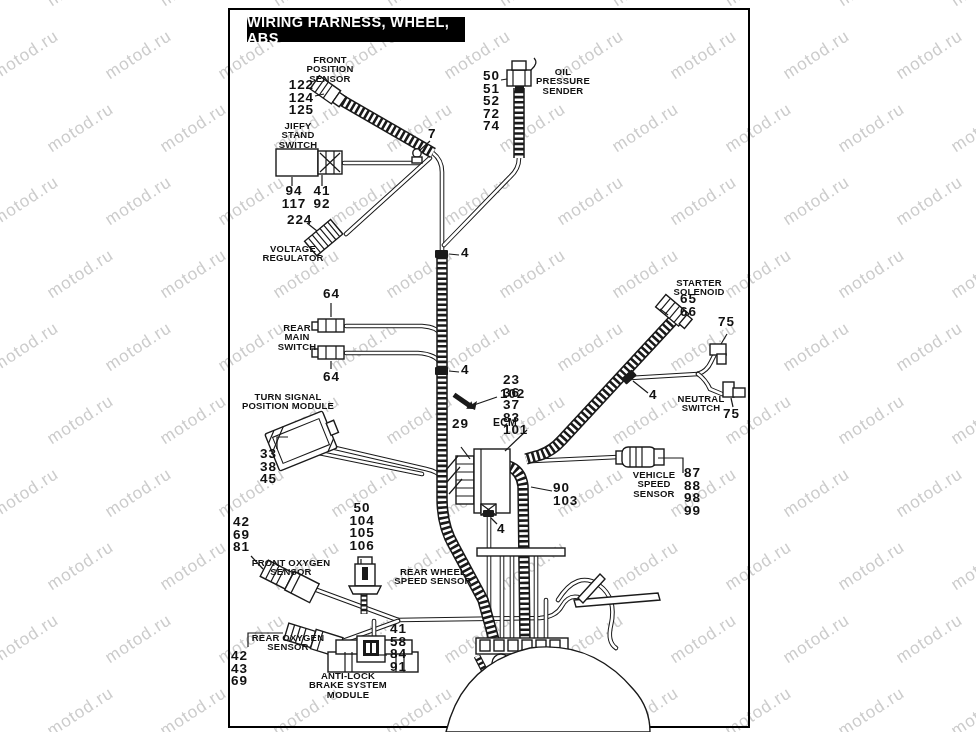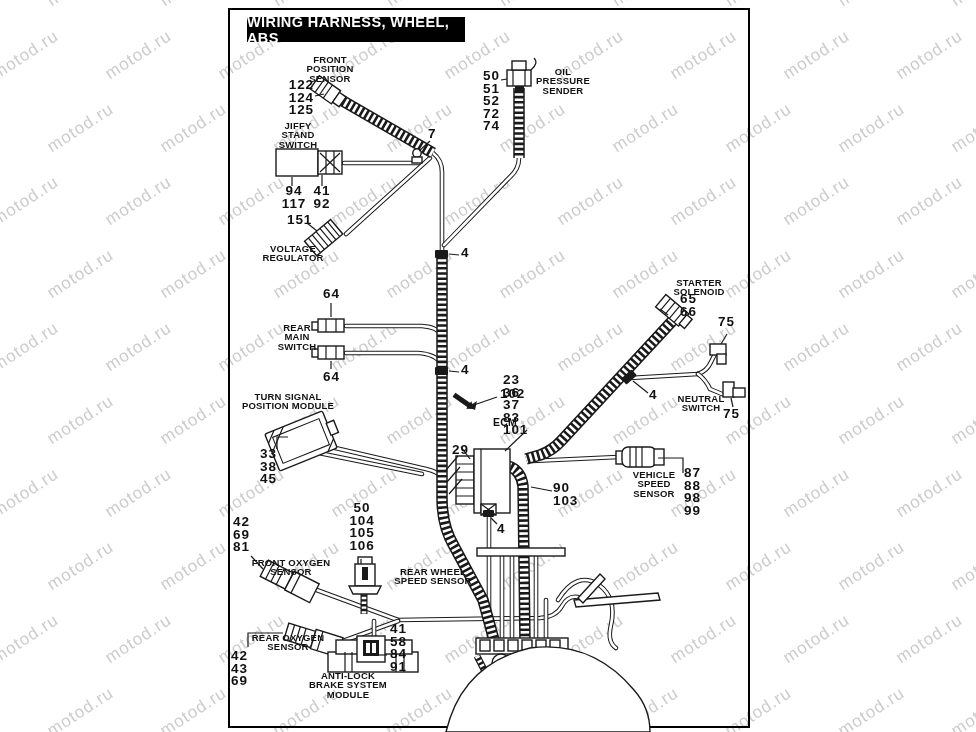--- a/index.html
+++ b/index.html
@@ -416,21 +416,21 @@
 <div class="lbl num" style="left:428px;top:128px">7</div>
 
 <div class="lbl name ctr" style="left:298px;top:121px">JIFFY
 STAND
 SWITCH</div>
 <div class="lbl num ctr" style="left:294px;top:185px;text-align:center">94
 117</div>
 <div class="lbl num ctr" style="left:322px;top:185px;text-align:center">41
 92</div>
 
-<div class="lbl num" style="left:287px;top:214px">151</div>
+<div class="lbl num" style="left:287px;top:214px">224</div>
 <div class="lbl name ctr" style="left:293px;top:244px">VOLTAGE
 REGULATOR</div>
 
 <div class="lbl num" style="left:461px;top:247px">4</div>
 <div class="lbl num" style="left:461px;top:364px">4</div>
 <div class="lbl num" style="left:649px;top:389px">4</div>
 <div class="lbl num" style="left:497px;top:523px">4</div>
 
 <div class="lbl num" style="left:323px;top:288px">64</div>
 <div class="lbl name ctr" style="left:297px;top:323px">REAR
@@ -455,21 +455,21 @@
 45</div>
 
 <div class="lbl num" style="left:500px;top:388px">102</div>
 
 <div class="lbl num" style="left:503px;top:374px">23
 36
 37
 83
 101</div>
 <div class="lbl name" style="left:493px;top:418px;font-size:10.5px">ECM</div>
-<div class="lbl num" style="left:452px;top:444px">29</div>
+<div class="lbl num" style="left:452px;top:418px">29</div>
 <div class="lbl num" style="left:553px;top:482px">90
 103</div>
 
 <div class="lbl name ctr" style="left:654px;top:470px">VEHICLE
 SPEED
 SENSOR</div>
 <div class="lbl num" style="left:684px;top:467px">87
 88
 98
 99</div>

